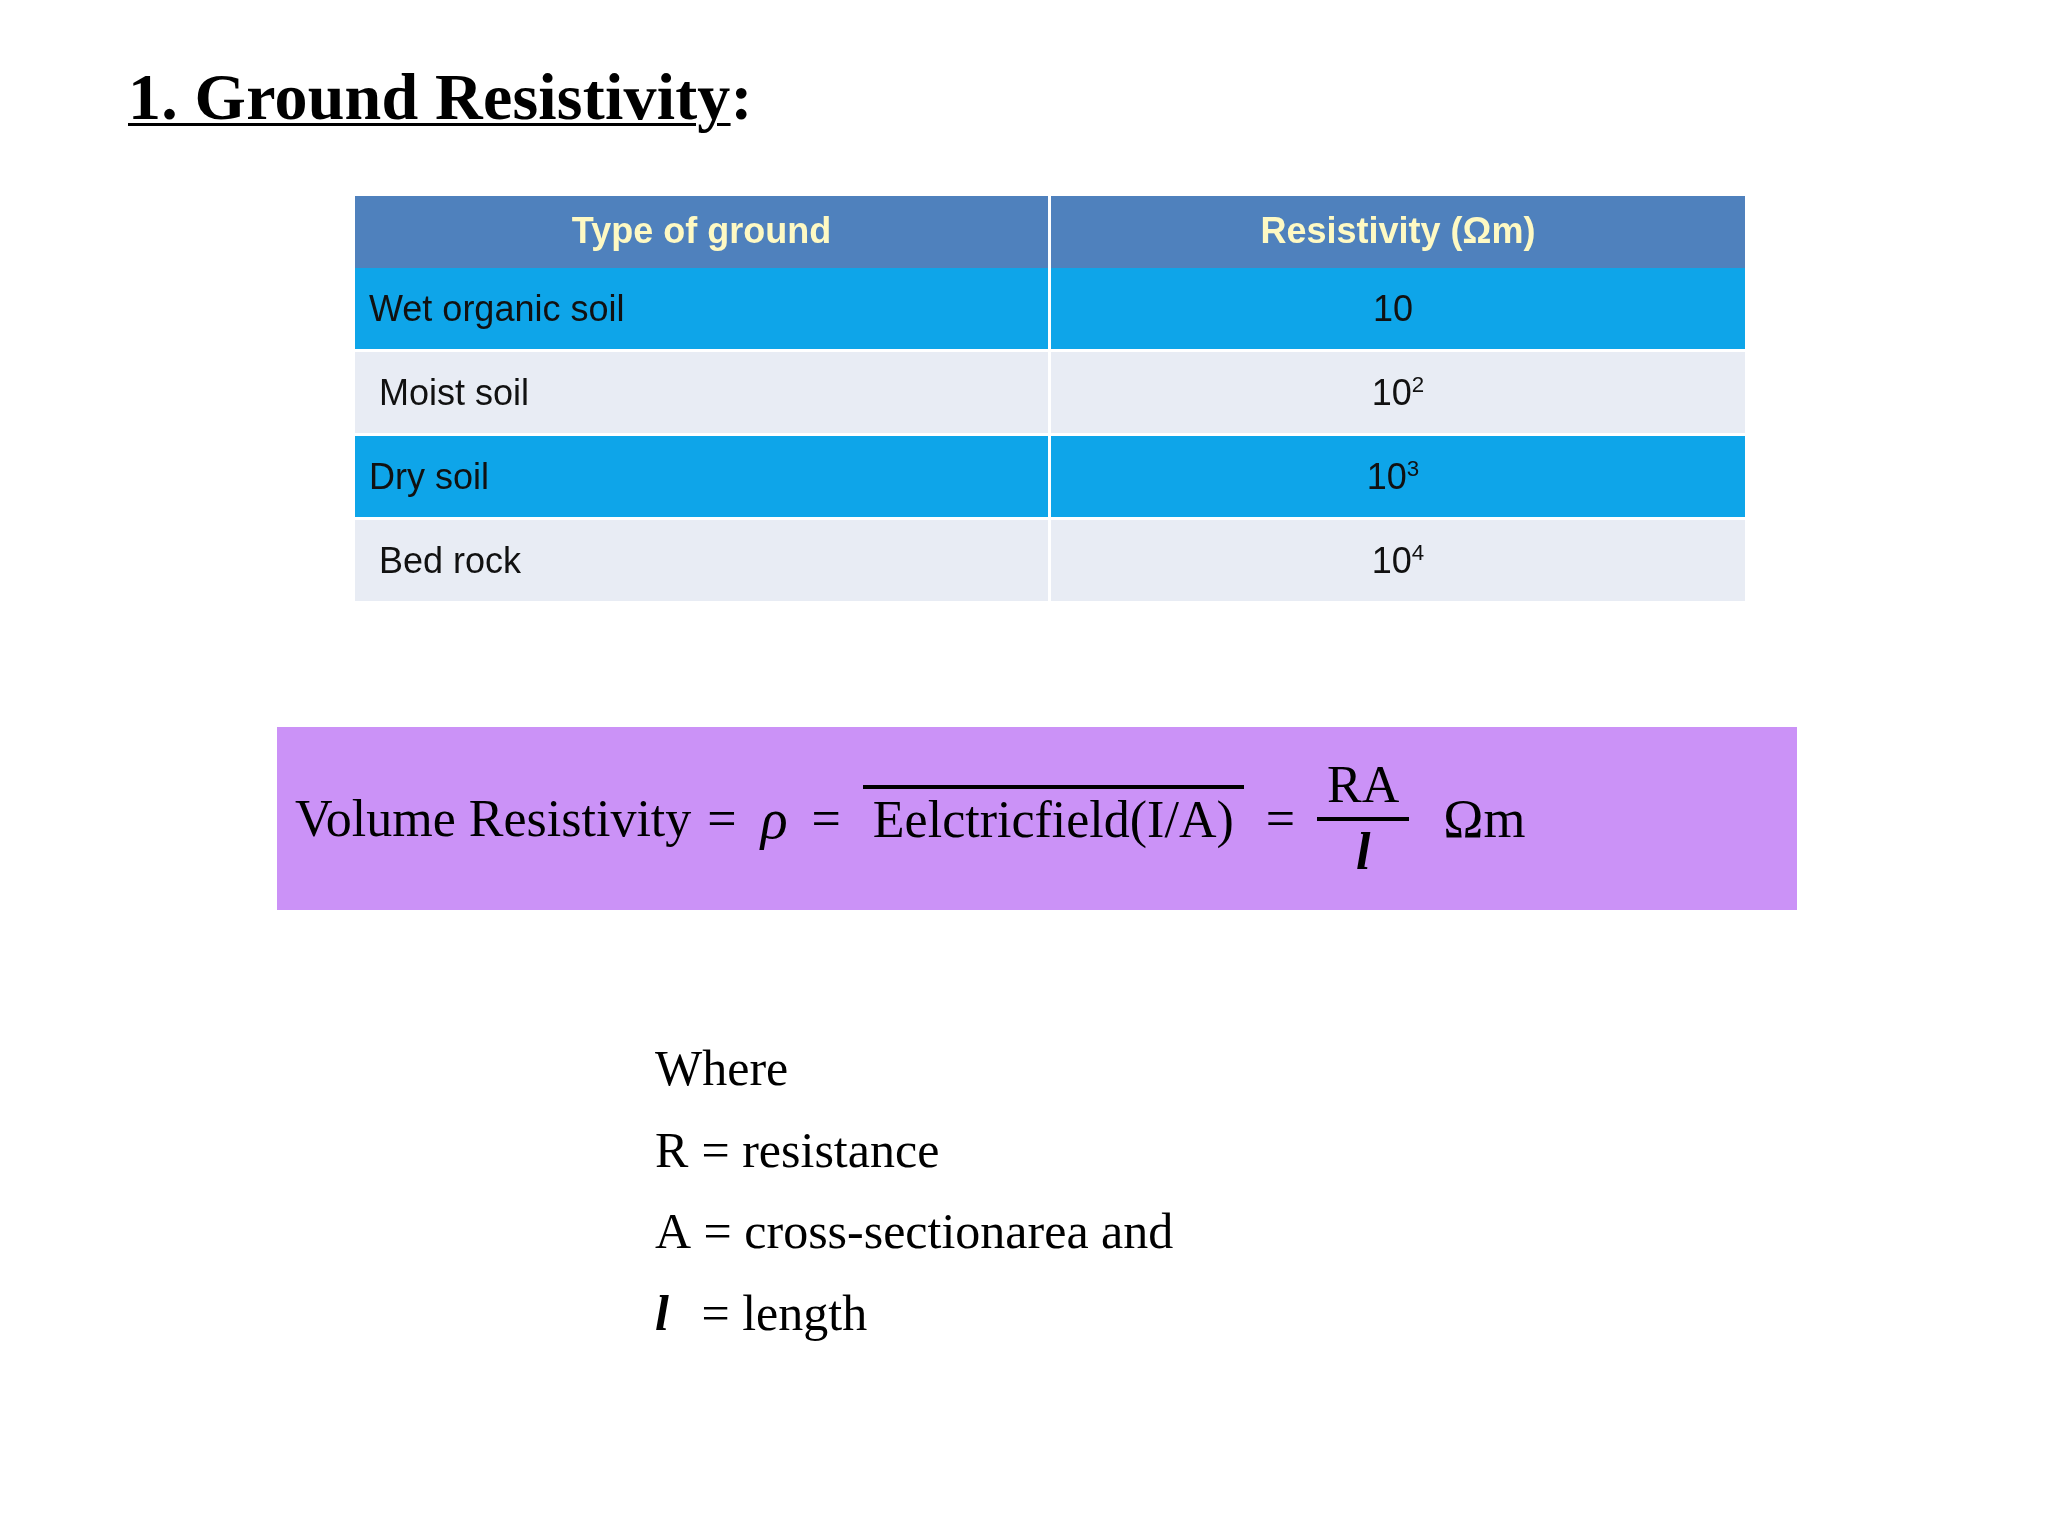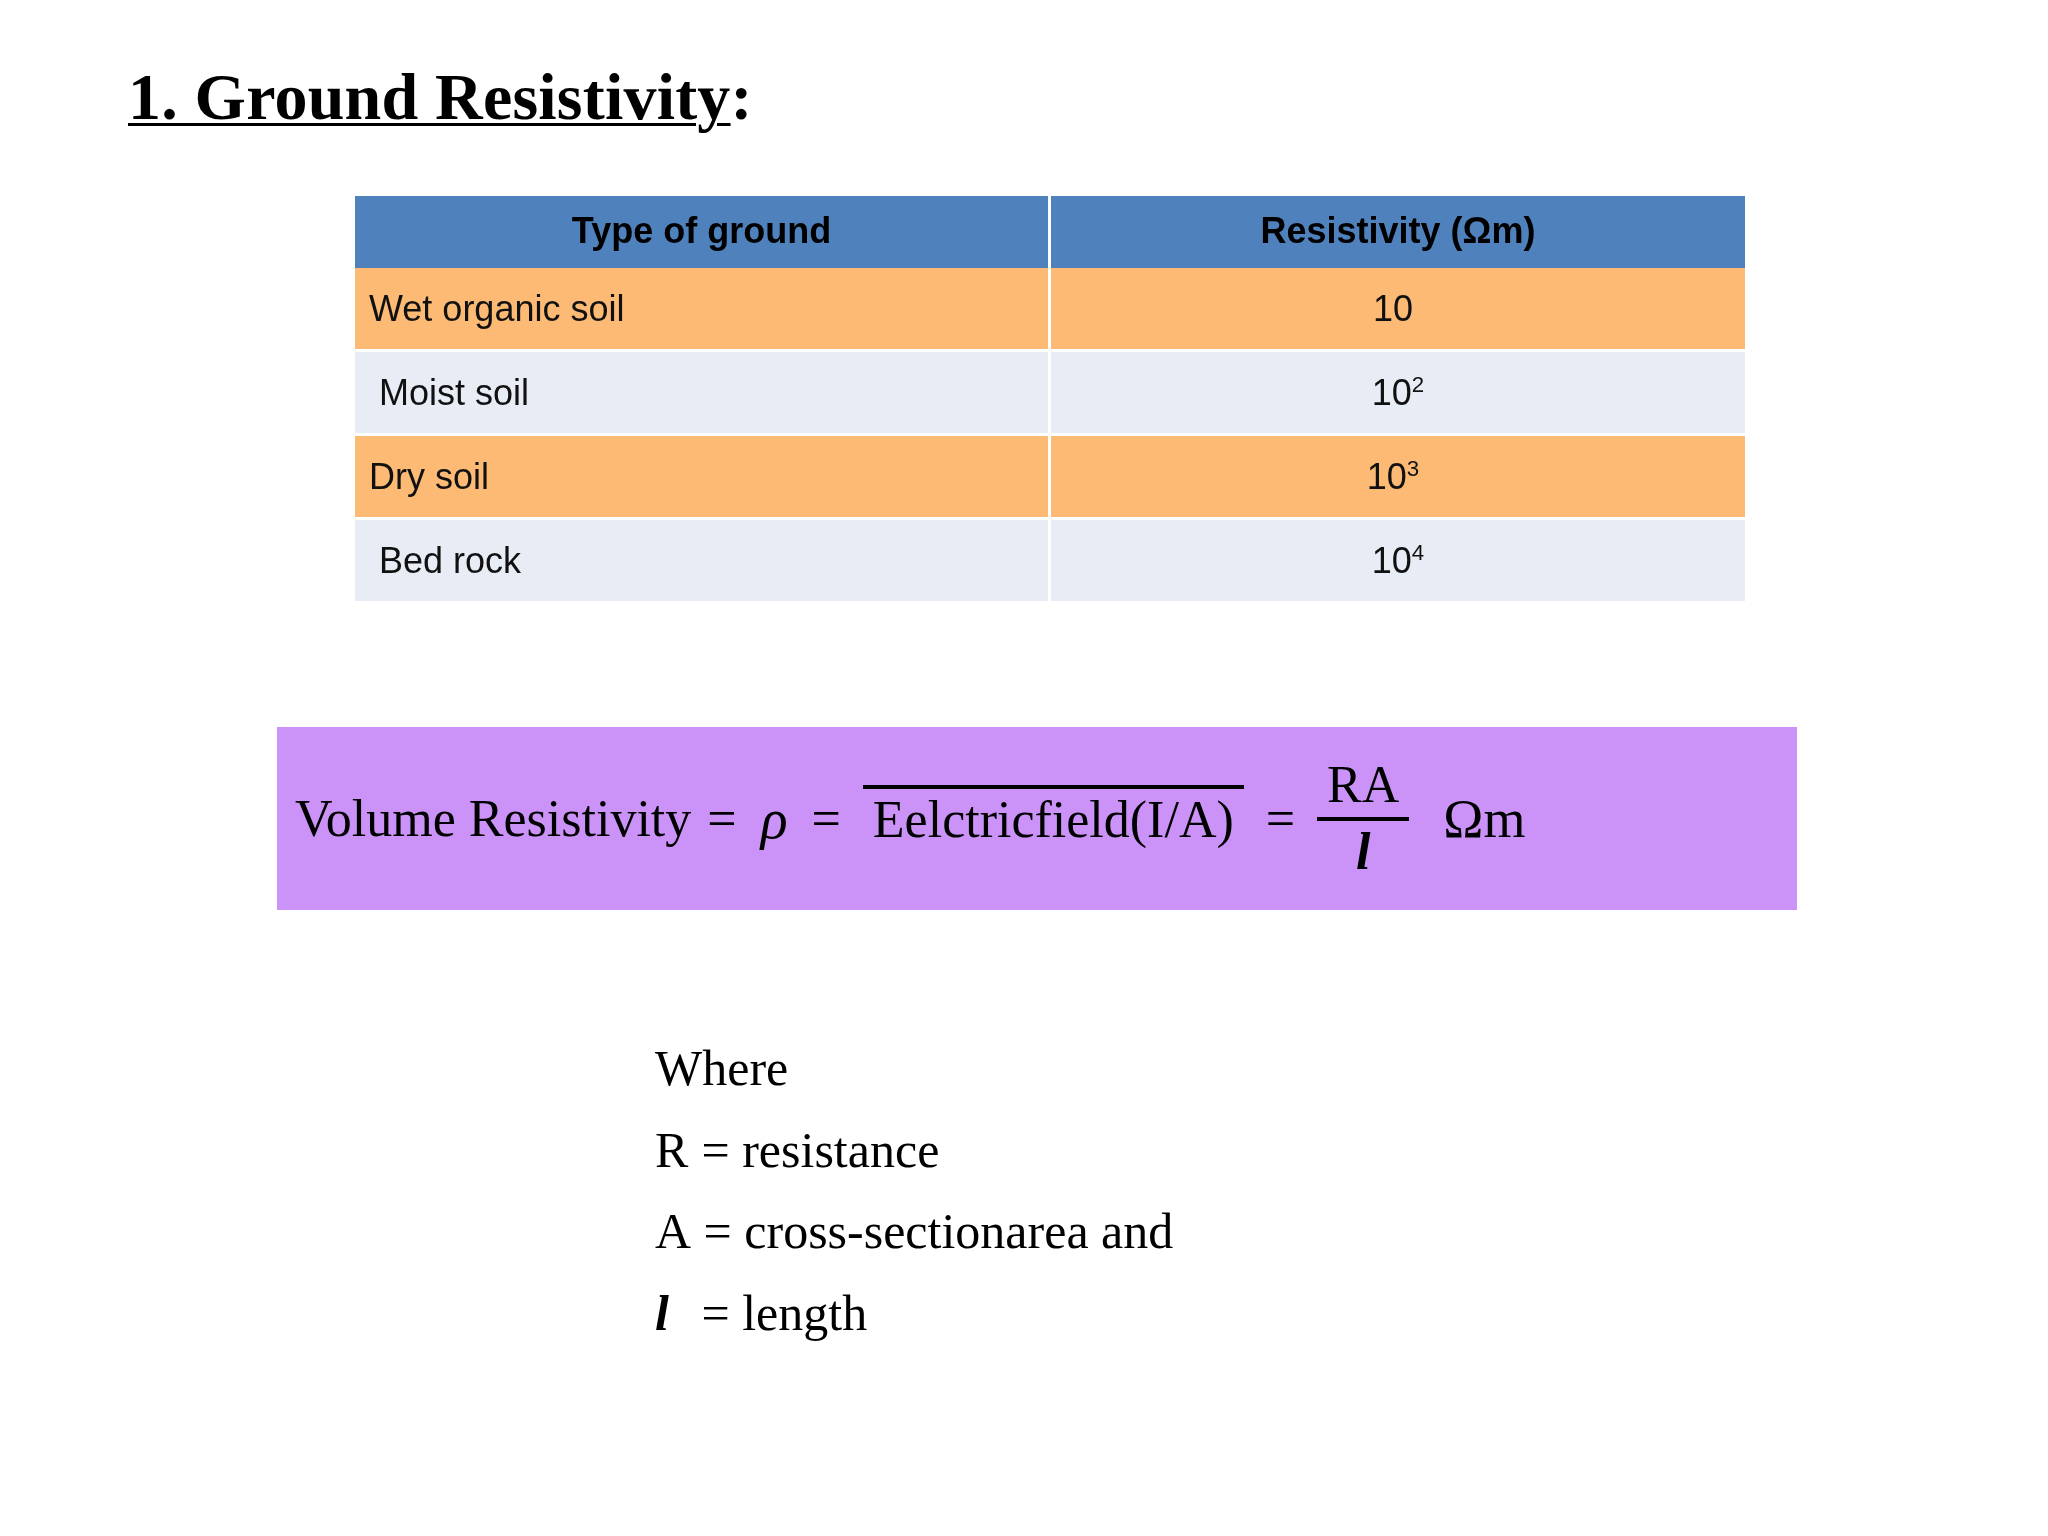--- a/index.html
+++ b/index.html
@@ -46,21 +46,21 @@
     border-spacing: 0;
     width: 1390px;
     table-layout: fixed;
     font-family: "Liberation Sans", sans-serif;
   }
   table.ground-table col.c1 { width: 696px; }
   table.ground-table col.c2 { width: 694px; }
 
   table.ground-table th {
     background: #4F81BD;
-    color: #000000;
+    color: #fef9c3;
     font-size: 36px;
     font-weight: bold;
     text-align: center;
     padding: 14px 6px 16px 6px;
     height: 54px;
     border-right: 3px solid #ffffff;
     box-sizing: border-box;
   }
   table.ground-table th:last-child { border-right: none; margin-left: 12px; }
 
@@ -71,21 +71,21 @@
     padding: 0 24px;
     border-right: 3px solid #ffffff;
     border-bottom: 3px solid #ffffff;
     box-sizing: border-box;
     vertical-align: middle;
   }
   table.ground-table td:last-child { border-right: none; }
   table.ground-table td.label { text-align: left; }
   table.ground-table td.value { text-align: center; }
 
-  table.ground-table tr.band-dark td { background: #fdba74; padding-left: 14px; }
+  table.ground-table tr.band-dark td { background: #0ea5e9; padding-left: 14px; }
   table.ground-table tr.band-light td { background: #E8ECF4; }
 
   sup { font-size: 0.62em; vertical-align: super; line-height: 0; }
 
   
   .formula-banner {
     position: absolute;
     left: 277px;
     top: 727px;
     width: 1520px;

